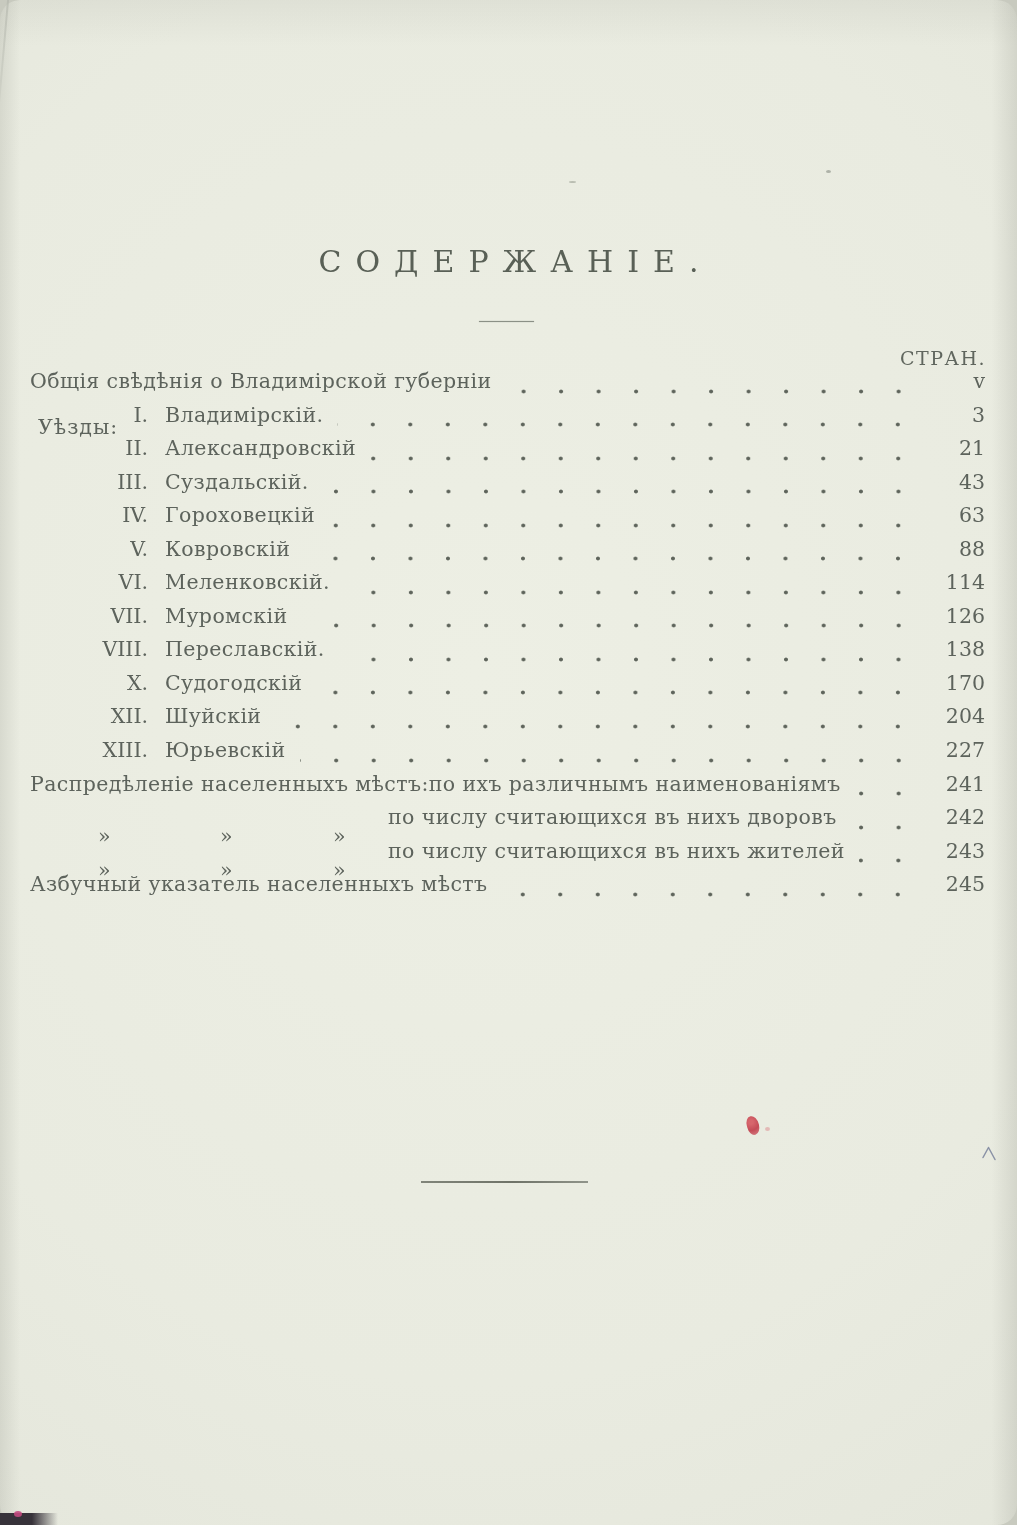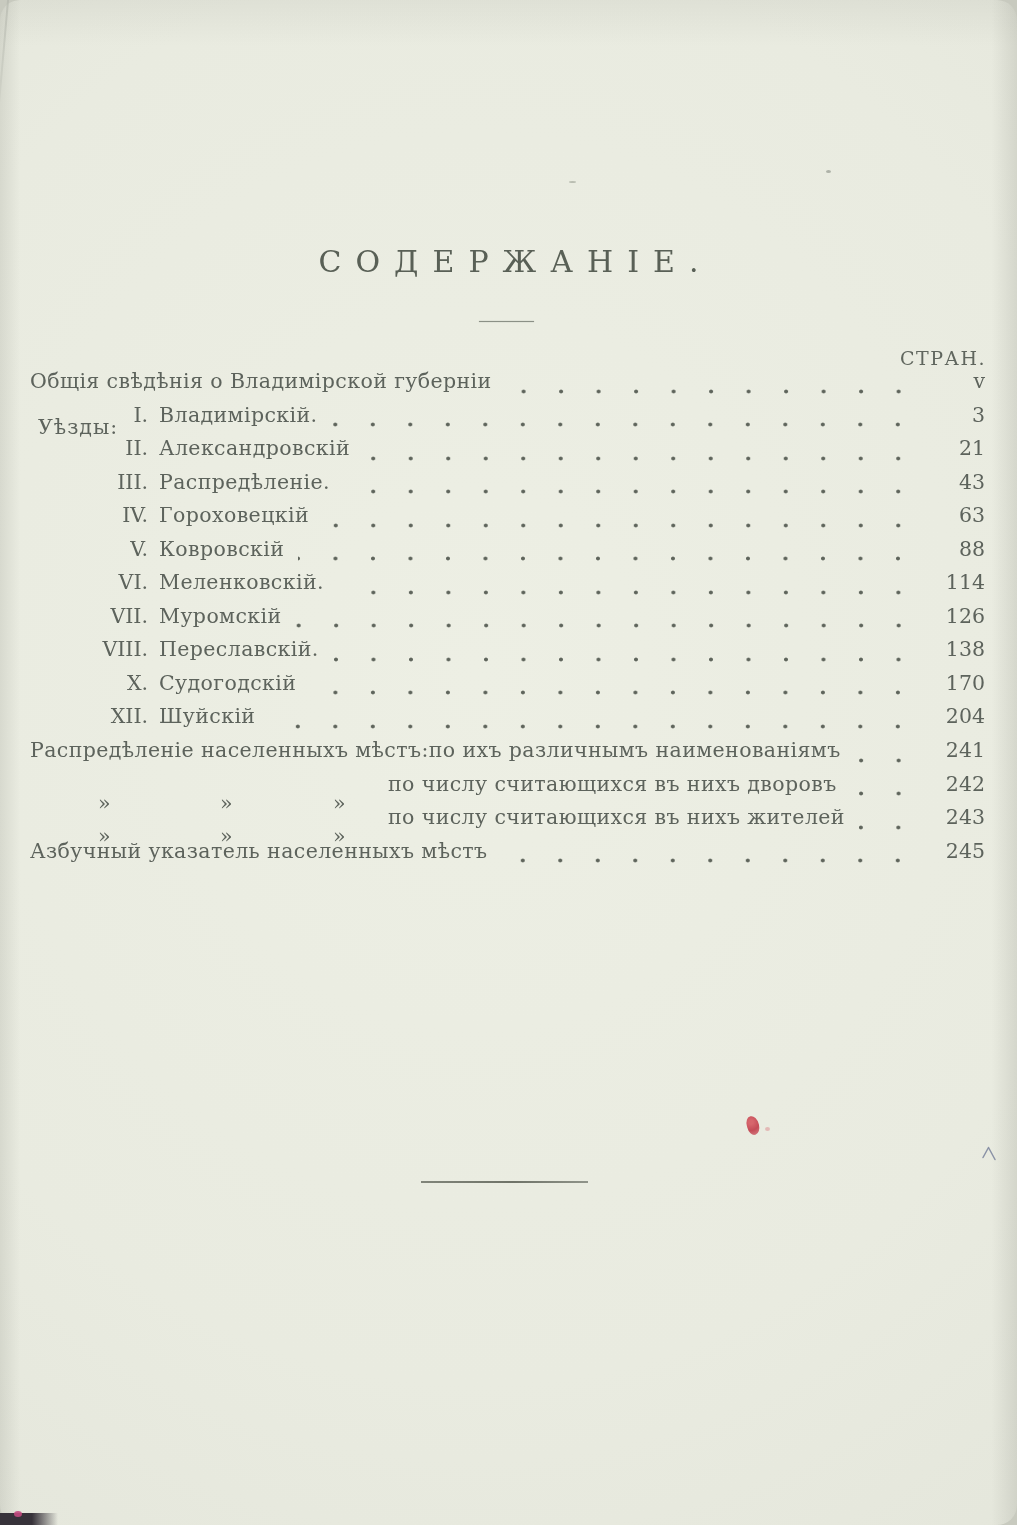--- a/index.html
+++ b/index.html
@@ -36,21 +36,21 @@
     position:absolute;top:347px;right:31px;
     font-size:19px;letter-spacing:1.5px;color:#60665e;
   }
   .toc{
     position:absolute;left:30px;top:369px;width:955px;
     font-size:20.5px;color:#5d635c;
   }
   .row{display:flex;align-items:baseline;height:33.55px;position:relative;}
   .numbox{flex:0 0 118px;text-align:right;position:relative;white-space:nowrap;}
   .numbox .prefix{position:absolute;left:8px;top:0;letter-spacing:1px;margin-top:12px;}
-  .label{margin-left:11px;white-space:nowrap;letter-spacing:.4px;}
+  .label{margin-left:17px;white-space:nowrap;letter-spacing:.4px;}
   .row.plain > .label{margin-left:0;}
   .splitbox{flex:0 0 358px;position:relative;white-space:nowrap;letter-spacing:.4px;}
   .splitbox .ditto{position:absolute;top:0;}
   .splitbox .ditto.d1{left:68px;}
   .splitbox .ditto.d2{left:190px;}
   .splitbox .ditto.d3{left:303px;}
   .row.split > .label, .row.ditto > .label{margin-left:0;}
   .leader{
     flex:1 1 auto;align-self:flex-end;height:9px;
     margin:0 6px 7px 14px;min-width:20px;
@@ -108,21 +108,21 @@
         <span class="pagecol">3</span>
       </div>
       <div class="row uezd">
         <span class="numbox"><span class="numeral">II.</span></span>
         <span class="label">Александровскій</span>
         <span class="leader"></span>
         <span class="pagecol">21</span>
       </div>
       <div class="row uezd">
         <span class="numbox"><span class="numeral">III.</span></span>
-        <span class="label">Распредѣленіе.</span>
+        <span class="label">Суздальскій.</span>
         <span class="leader"></span>
         <span class="pagecol">43</span>
       </div>
       <div class="row uezd">
         <span class="numbox"><span class="numeral">IV.</span></span>
         <span class="label">Гороховецкій</span>
         <span class="leader"></span>
         <span class="pagecol">63</span>
       </div>
       <div class="row uezd">
@@ -153,20 +153,26 @@
         <span class="numbox"><span class="numeral">X.</span></span>
         <span class="label">Судогодскій</span>
         <span class="leader"></span>
         <span class="pagecol">170</span>
       </div>
       <div class="row uezd">
         <span class="numbox"><span class="numeral">XII.</span></span>
         <span class="label">Шуйскій</span>
         <span class="leader"></span>
         <span class="pagecol">204</span>
+      </div>
+      <div class="row uezd">
+        <span class="numbox"><span class="numeral">XIII.</span></span>
+        <span class="label">Юрьевскій</span>
+        <span class="leader"></span>
+        <span class="pagecol">227</span>
       </div>
       <div class="row split">
         <span class="splitbox"><span class="leftlabel">Распредѣленіе населенныхъ мѣстъ:</span></span>
         <span class="label">по ихъ различнымъ наименованіямъ</span>
         <span class="leader"></span>
         <span class="pagecol">241</span>
       </div>
       <div class="row ditto">
         <span class="splitbox">
           <span class="ditto d1">»</span>

